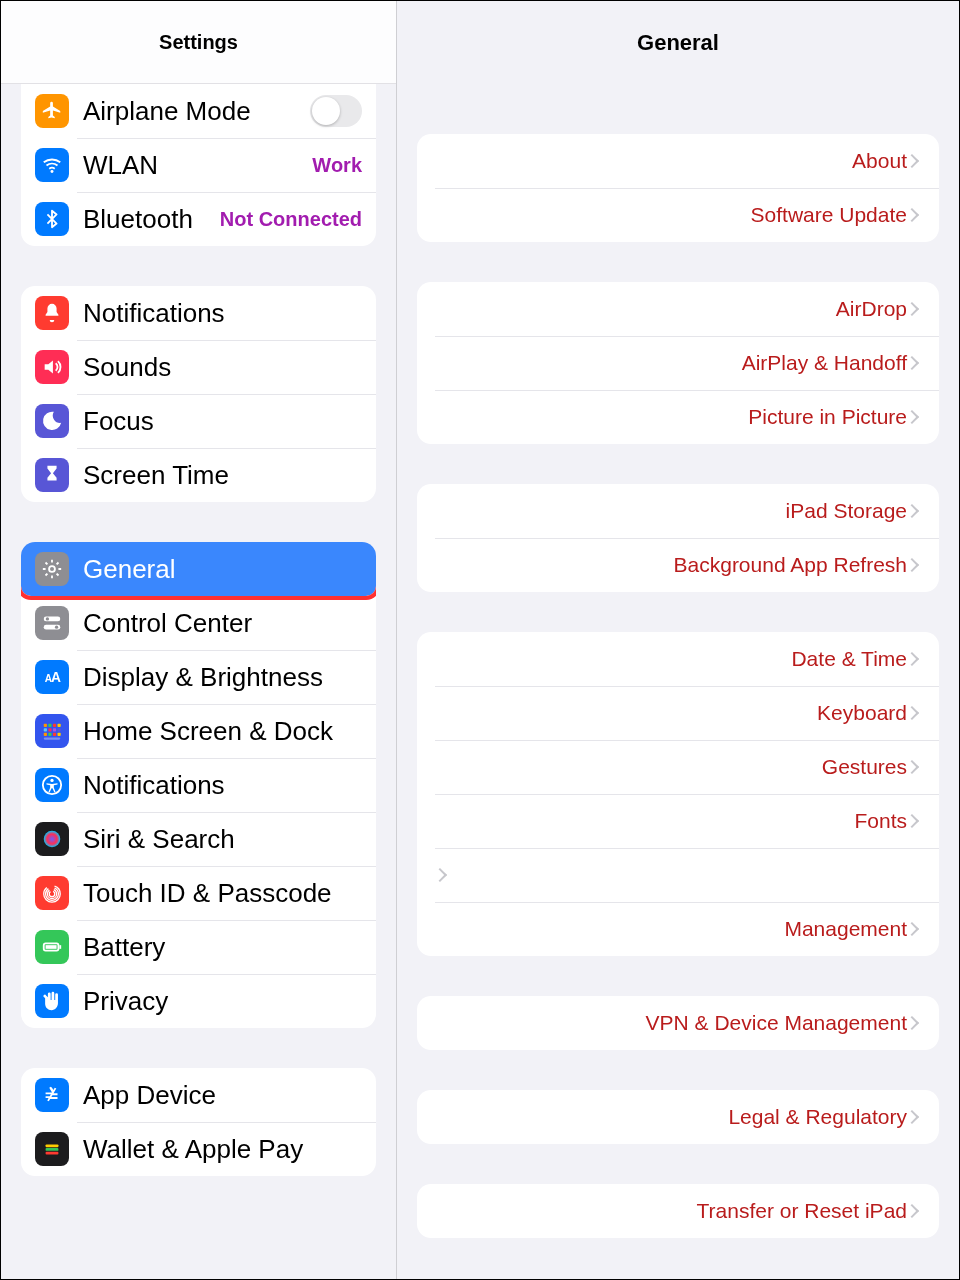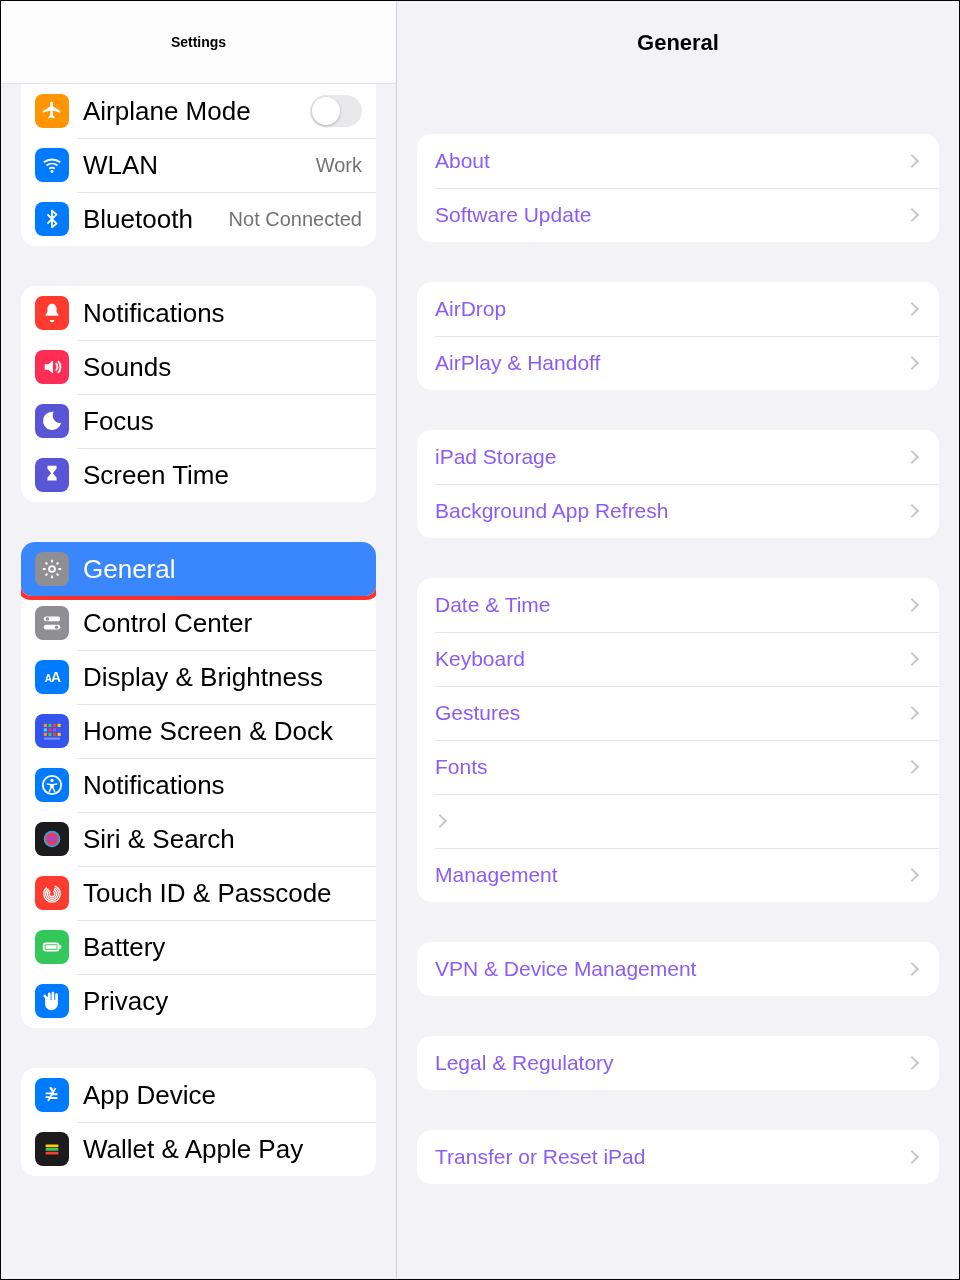--- a/index.html
+++ b/index.html
@@ -25,21 +25,21 @@
   }
   .sidebar-header {
     height: 83px;
     background: #fdfdfe;
     display: flex;
     align-items: center;
     justify-content: center;
     border-bottom: 1px solid #e2e1e5;
   }
   .sidebar-header h1 {
-    font-size: 14px;
+    font-size: 20px;
     font-weight: 600;
     margin: 0;
   }
   .sidebar-scroll {
     flex: 1;
     overflow-y: hidden;
     padding: 0 20px 20px 20px;
   }
   .group {
     background: #fff;
@@ -84,21 +84,22 @@
     margin-right: 14px;
   }
   .row .label {
     font-size: 26px;
     flex: 1;
     color: #000;
   }
   .row.selected .label { color: #fff; }
   .row .value {
     font-size: 20px;
-    color: #737373;
+    color: #a21caf;
+    font-weight: bold;
   }
   .switch {
     width: 52px; height: 32px;
     border-radius: 16px;
     background: #e9e9eb;
     position: relative;
     flex-shrink: 0;
   }
   .switch::after {
     content: "";
@@ -150,21 +151,22 @@
   .mrow + .mrow::before {
     content: "";
     position: absolute;
     left: 18px; right: 0; top: 0;
     height: 1px;
     background: #e5e5ea;
   }
   .mrow .mlabel {
     font-size: 21px;
     flex: 1;
-    color: #8b5cf6;
+    color: #b91c1c;
+    text-align: right;
   }
   .chevron {
     width: 10px; height: 10px;
     border-right: 2.5px solid #c7c7cc;
     border-top: 2.5px solid #c7c7cc;
     transform: rotate(45deg);
     margin-right: 4px;
   }
   svg { display:block; }
 </style>
@@ -389,20 +391,24 @@
         </div>
         <div class="mgroup">
           <div class="mrow">
             <span class="mlabel">AirDrop</span>
             <span class="chevron"></span>
           </div>
           <div class="mrow">
             <span class="mlabel">AirPlay &amp; Handoff</span>
             <span class="chevron"></span>
           </div>
+          <div class="mrow">
+            <span class="mlabel">Picture in Picture</span>
+            <span class="chevron"></span>
+          </div>
         </div>
         <div class="mgroup">
           <div class="mrow">
             <span class="mlabel">iPad Storage</span>
             <span class="chevron"></span>
           </div>
           <div class="mrow">
             <span class="mlabel">Background App Refresh</span>
             <span class="chevron"></span>
           </div>

